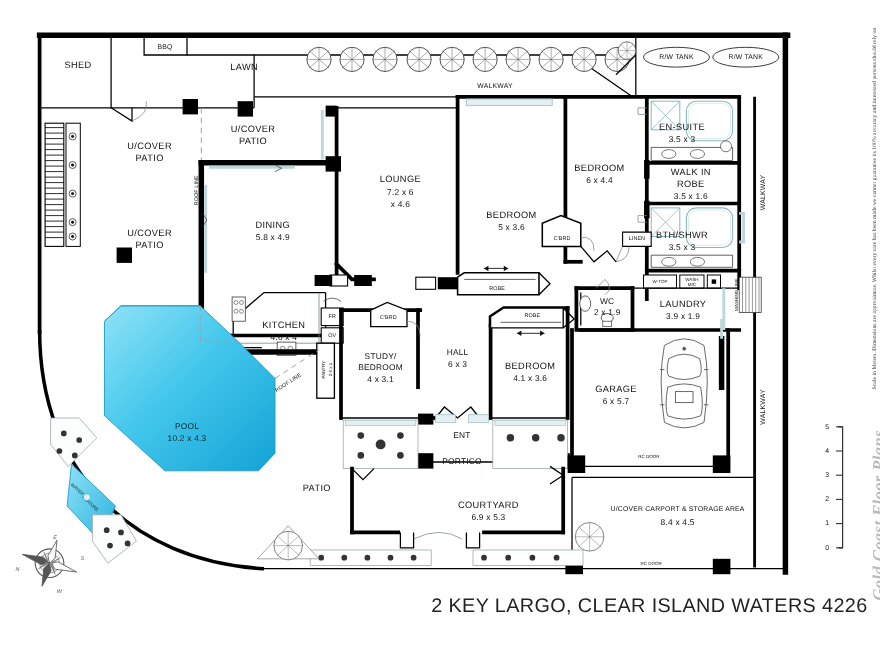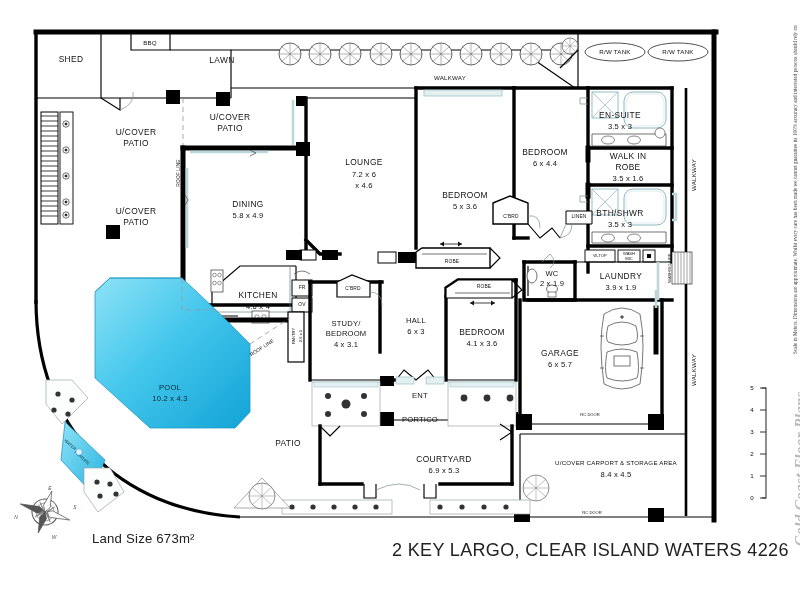--- a/index.html
+++ b/index.html
@@ -676,18 +676,17 @@
 
 <div class="disc">
   <span>Scale in Meters. Dimensions are approximate. Whilst every care has been made we cannot guarantee its 100% accuracy and interested persons should rely on their own enquiries</span>
 </div>
 
 <div class="brand">
   <span>Gold Coast Floor Plans</span>
 </div>
 
 <div class="footL">
-  <div>Land Size 673m²</div>
 </div>
 
 <div class="footR">2 KEY LARGO, CLEAR ISLAND WATERS 4226</div>
 
 </div>
 
 </body></html>

